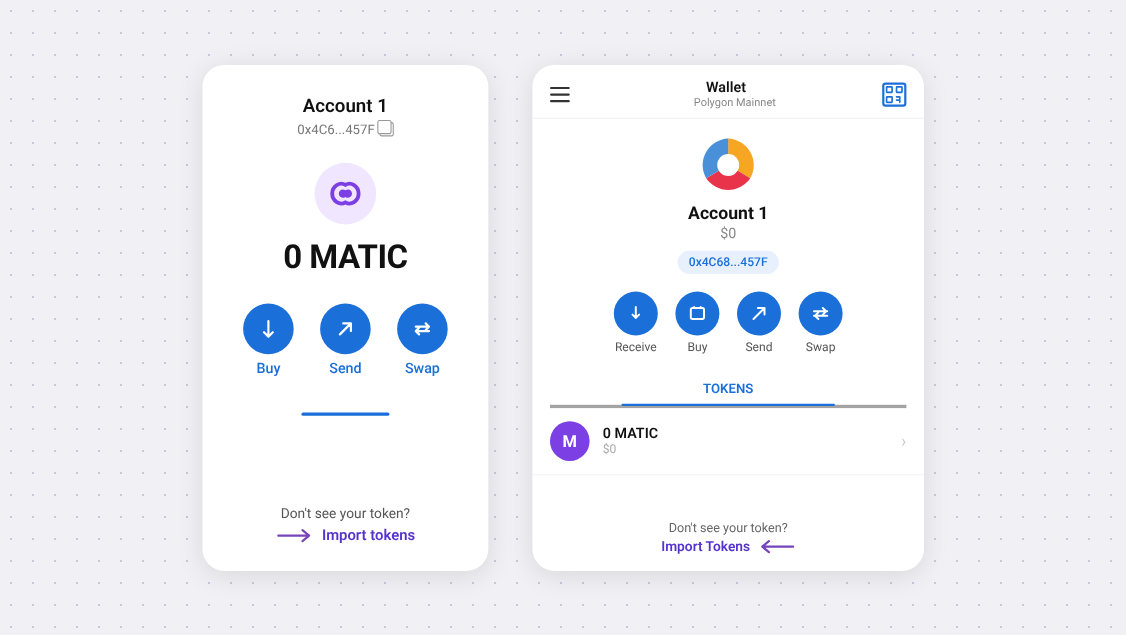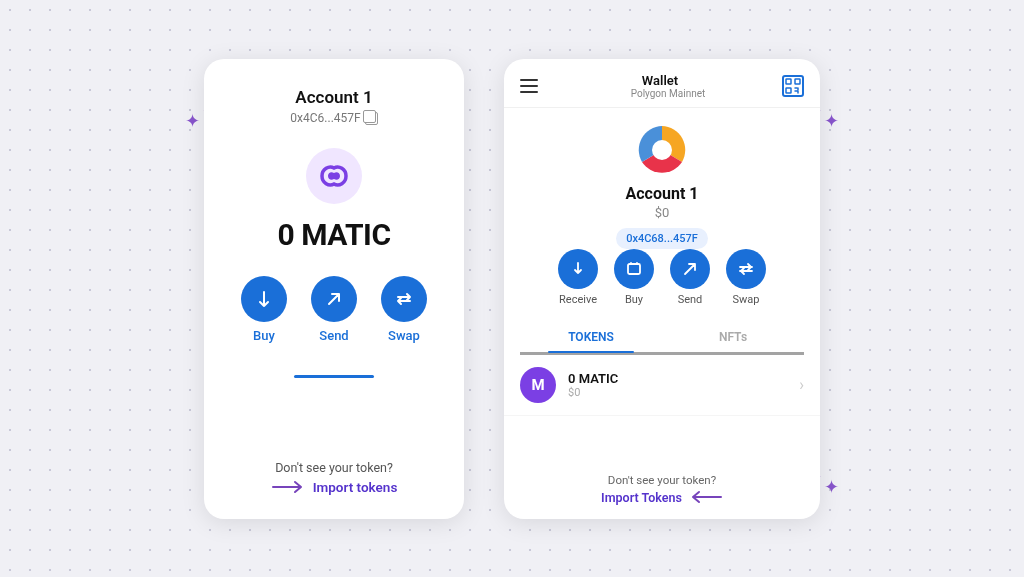--- a/index.html
+++ b/index.html
@@ -57,21 +57,21 @@
 
     .left-card .account-title {
       font-size: 17px;
       font-weight: 600;
       color: #111;
       margin-bottom: 4px;
     }
 
     .left-card .address-row {
       display: flex;
-      align-items: flex-end;
+      align-items: center;
       gap: 4px;
       font-size: 12px;
       color: #777;
       margin-bottom: 22px;
     }
 
     .copy-icon {
       width: 13px;
       height: 13px;
       border: 1.5px solid #999;
@@ -169,21 +169,21 @@
 
     .import-link {
       font-size: 13.5px;
       color: #5533cc;
       font-weight: 600;
       cursor: pointer;
     }
 
     
     .right-card {
-      width: 316px;
+      width: 356px;
       height: 460px;
       display: flex;
       flex-direction: column;
       position: relative;
     }
 
     .right-header {
       display: flex;
       align-items: center;
       justify-content: space-between;
@@ -255,20 +255,21 @@
       color: #888;
       margin-bottom: 8px;
     }
 
     .address-badge {
       background: #e8f0fe;
       color: #1a6fd8;
       font-size: 11px;
       padding: 4px 10px;
       border-radius: 20px;
+      margin-bottom: 16px;
       font-weight: 500;
     }
 
     .right-actions {
       display: flex;
       gap: 16px;
       margin-bottom: 16px;
     }
 
     .right-action-btn {
@@ -547,23 +548,20 @@
             </svg>
           </div>
           <span class="right-btn-label">Swap</span>
         </div>
       </div>
 
       <div class="tabs-row">
         <div class="tab-item active">
           <span>TOKENS</span>
         </div>
-        <div class="tab-item">
-          <span>NFTs</span>
-        </div>
       </div>
 
     </div>
 
     <div class="token-list">
       <div class="token-row">
         <div class="token-icon">M</div>
         <div class="token-info">
           <div class="token-amount">0 MATIC</div>
           <div class="token-value">$0</div>

